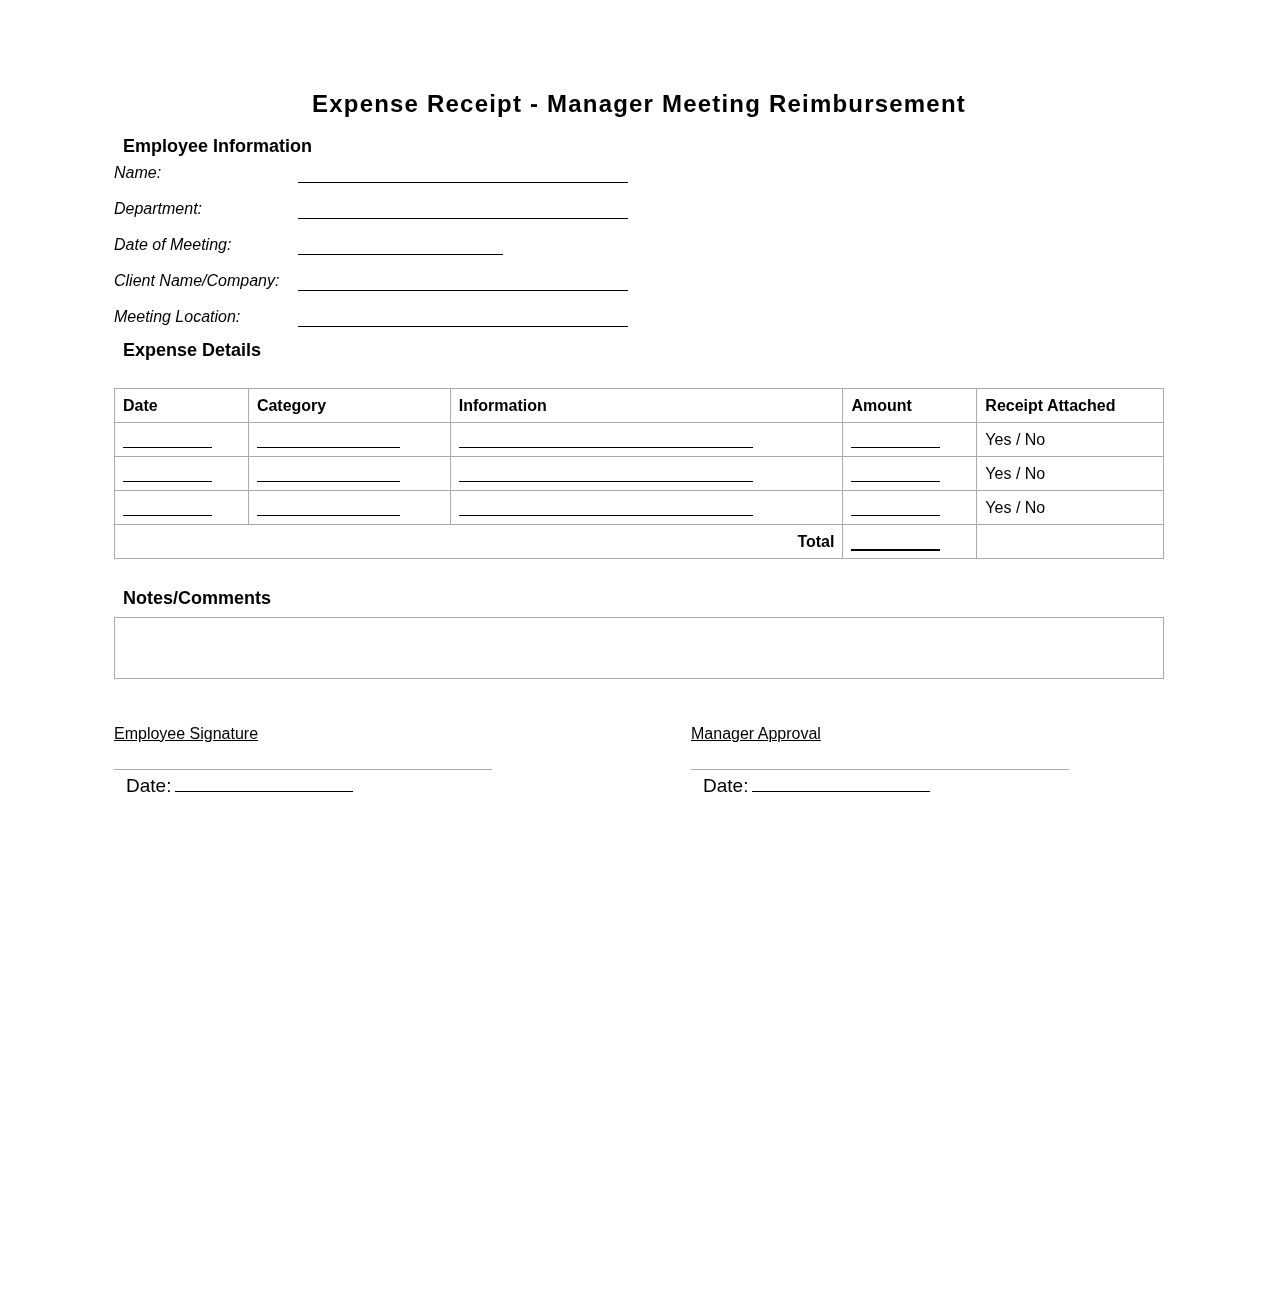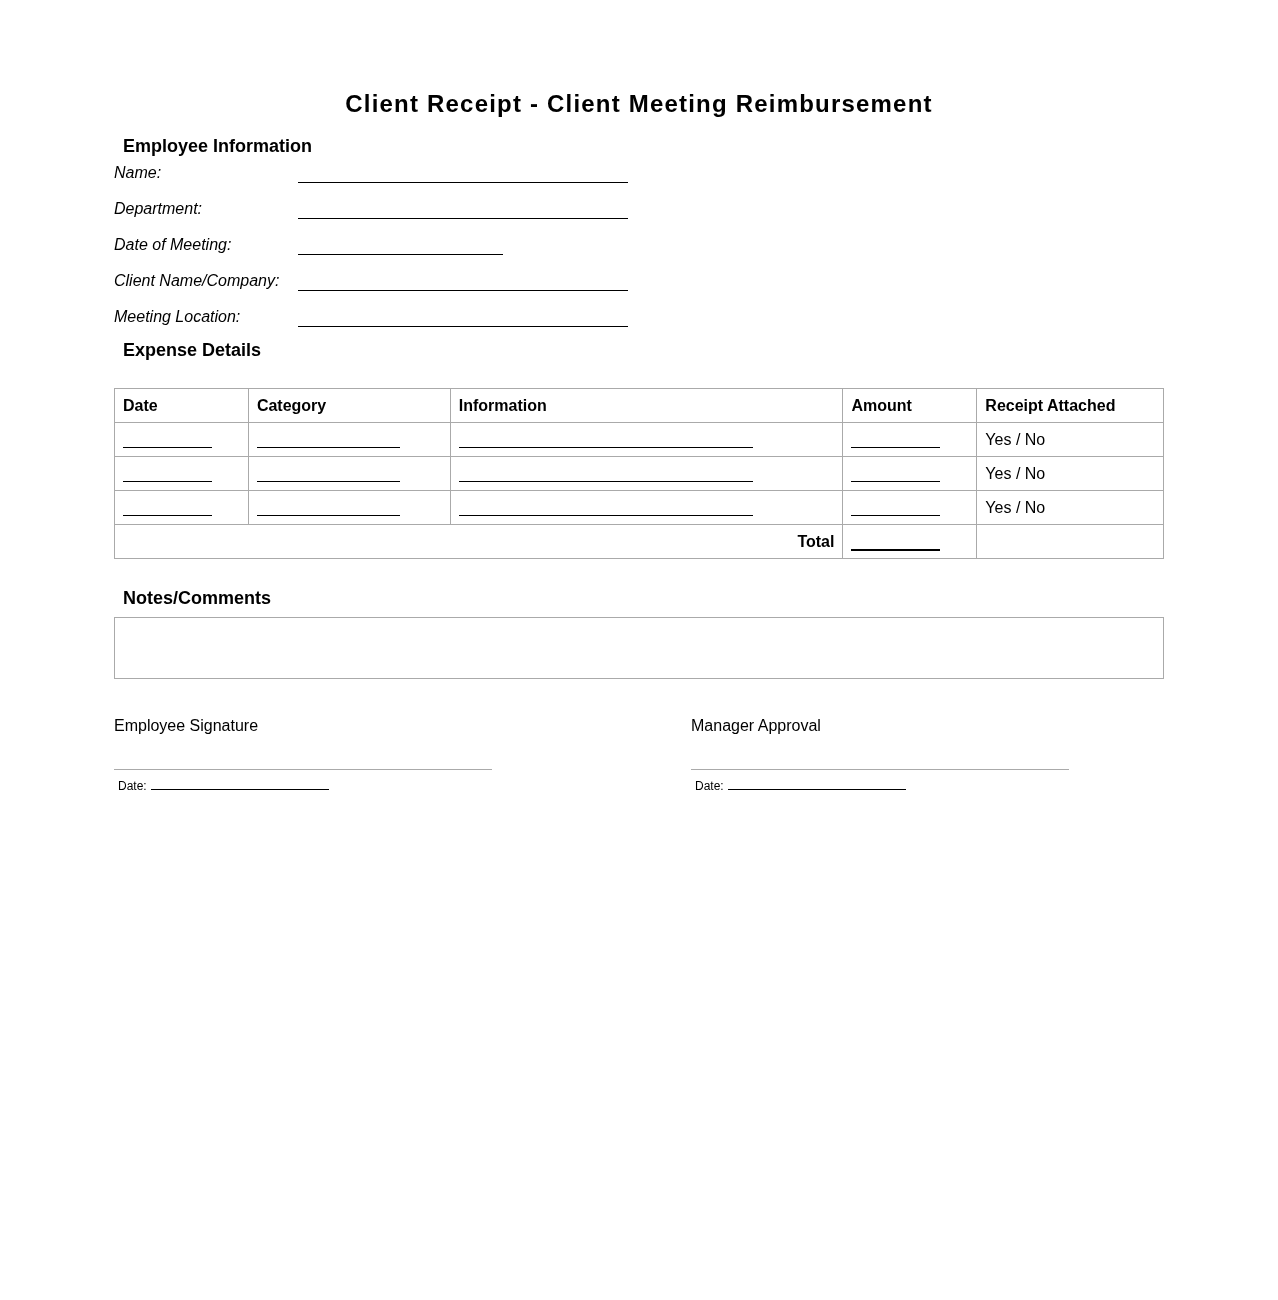--- a/index.html
+++ b/index.html
@@ -26,30 +26,30 @@
   }
   table.exp th { font-weight: bold; }
   .blank { display: inline-block; border-bottom: 1px solid #000; height: 1px; vertical-align: middle; margin-top: 14px; }
   .blank.thick { border-bottom: 2px solid #000; }
   .total-label { text-align: right !important; font-weight: bold; margin-top: 12px; }
   .notes-box {
     position: absolute; left: 0; top: 617px; width: 1050px; height: 62px;
     border: 1px solid #aaaaaa; box-sizing: border-box;
   }
   .sig-block { position: absolute; top: 717px; width: 380px; }
-  .sig-label { position: absolute; left: 0; top: 0; font-size: 16px; }
+  .sig-label { position: absolute; left: 0; top: 8px; font-size: 16px; text-decoration: underline; }
   .sig-line { position: absolute; left: 0; top: 52px; width: 378px; border-bottom: 1px solid #aaaaaa; }
-  .sig-date { position: absolute; left: 4px; top: 58px; font-size: 12px; white-space: nowrap; }
+  .sig-date { position: absolute; left: 12px; top: 58px; font-size: 19px; white-space: nowrap; }
   .sig-date-line { display: inline-block; width: 178px; border-bottom: 1px solid #000; height: 14px; vertical-align: baseline; margin-left: 4px; }
 </style>
 </head>
 <body>
 
 <div class="page">
-  <div class="title">Client Receipt - Client Meeting Reimbursement</div>
+  <div class="title">Expense Receipt - Manager Meeting Reimbursement</div>
 
   <div class="section-h" style="top:136px;">Employee Information</div>
 
   <div class="field-row" style="top:164px;">
     <span class="field-label">Name:</span>
     <span class="field-line" style="width:330px;"></span>
   </div>
   <div class="field-row" style="top:200px;">
     <span class="field-label">Department:</span>
     <span class="field-line" style="width:330px;"></span>

